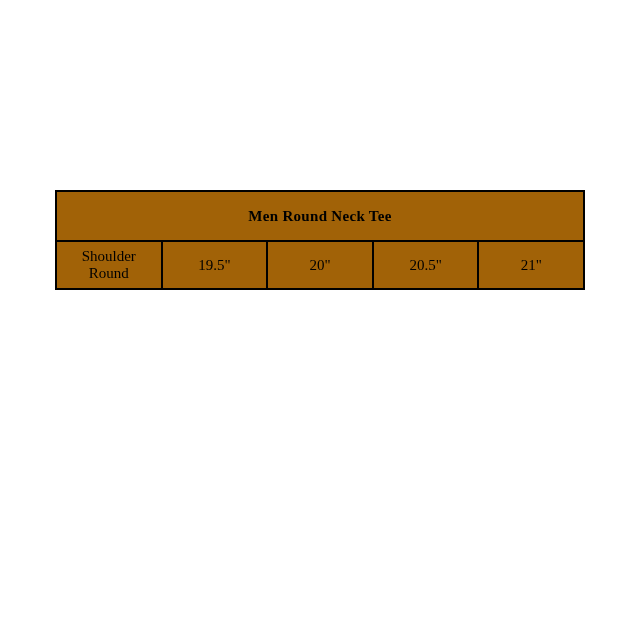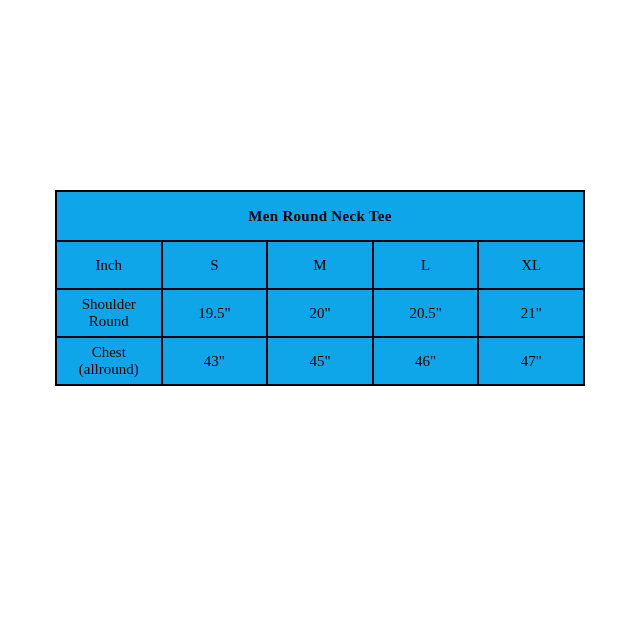--- a/index.html
+++ b/index.html
@@ -20,21 +20,21 @@
     height: 640px;
     background: #ffffff;
   }
   .size-chart {
     position: absolute;
     left: 55px;
     top: 190px;
     width: 530px;
     border-collapse: collapse;
     table-layout: fixed;
-    background: #0ea5e9;
+    background: #a16207;
   }
   .size-chart td {
     border: 2px solid #000000;
     text-align: center;
     vertical-align: middle;
     font-family: "Liberation Serif", serif;
     font-size: 15px;
     color: #000000;
     padding: 0;
   }
@@ -69,47 +69,30 @@
 
 <div class="page">
 
   <table class="size-chart">
     <tbody>
 
       <tr>
         <td class="chart-title-cell" colspan="5">Men Round Neck Tee</td>
       </tr>
 
-      <tr class="head-row">
-        <td class="col-label">Inch</td>
-        <td class="col-size">S</td>
-        <td class="col-size">M</td>
-        <td class="col-size">L</td>
-        <td class="col-size">XL</td>
-      </tr>
 
       <tr class="body-row">
         <td class="label-cell">
           <span class="line">Shoulder</span>
           <span class="line">Round</span>
         </td>
         <td class="value-cell">19.5"</td>
         <td class="value-cell">20"</td>
         <td class="value-cell">20.5"</td>
         <td class="value-cell">21"</td>
       </tr>
 
-      <tr class="body-row">
-        <td class="label-cell">
-          <span class="line">Chest</span>
-          <span class="line">(allround)</span>
-        </td>
-        <td class="value-cell">43"</td>
-        <td class="value-cell">45"</td>
-        <td class="value-cell">46"</td>
-        <td class="value-cell">47"</td>
-      </tr>
 
 
     </tbody>
   </table>
 
 </div>
 
 </body></html>

